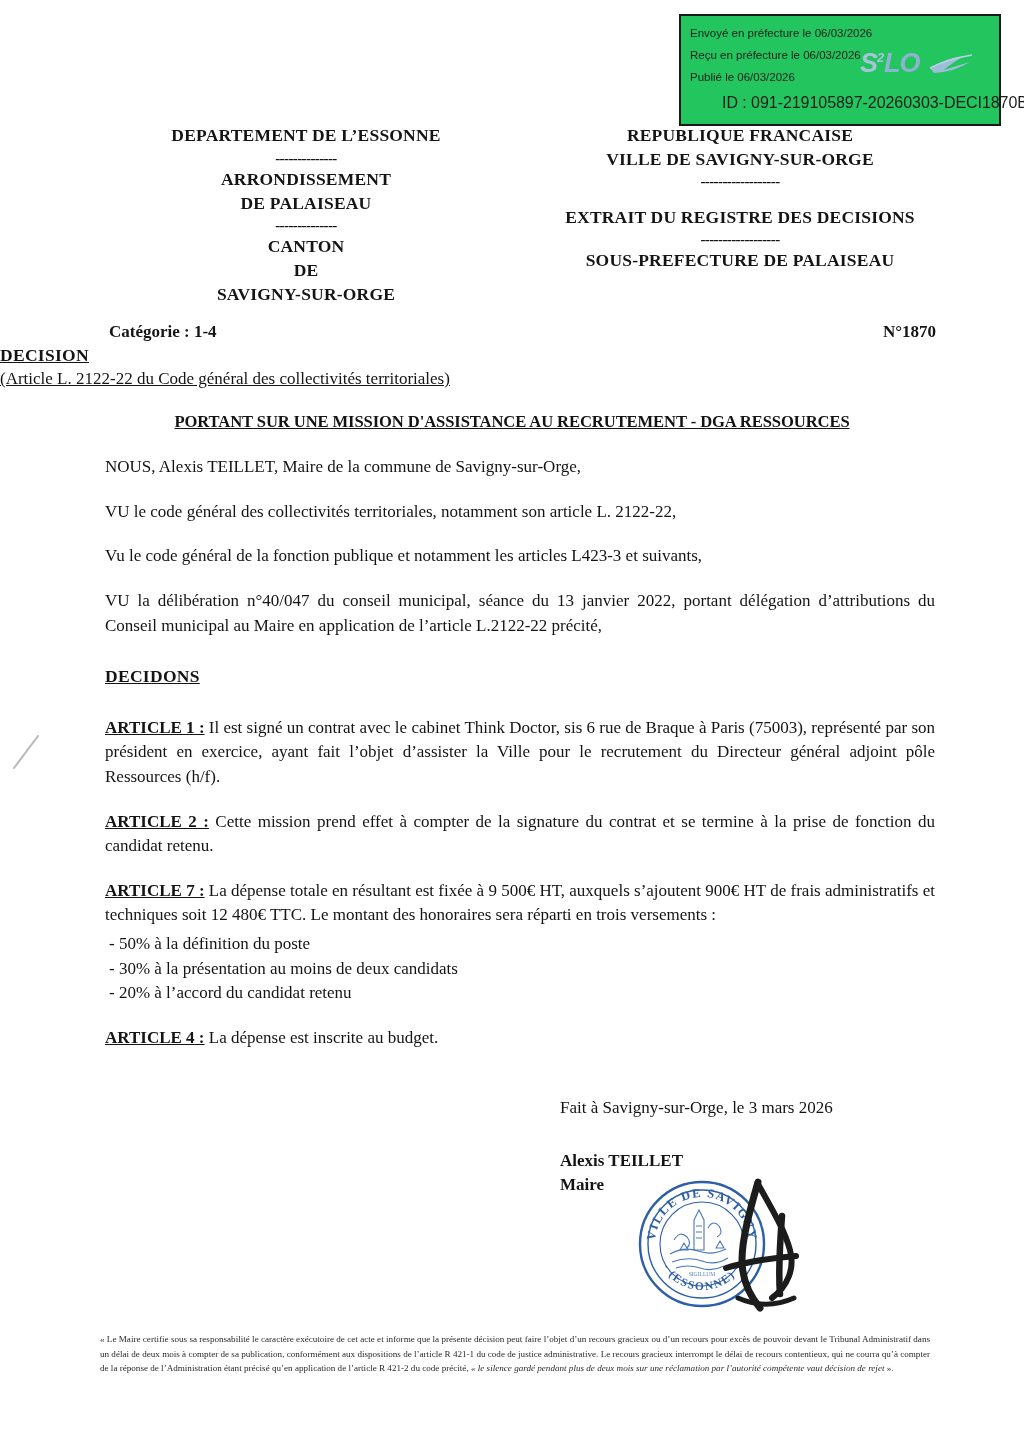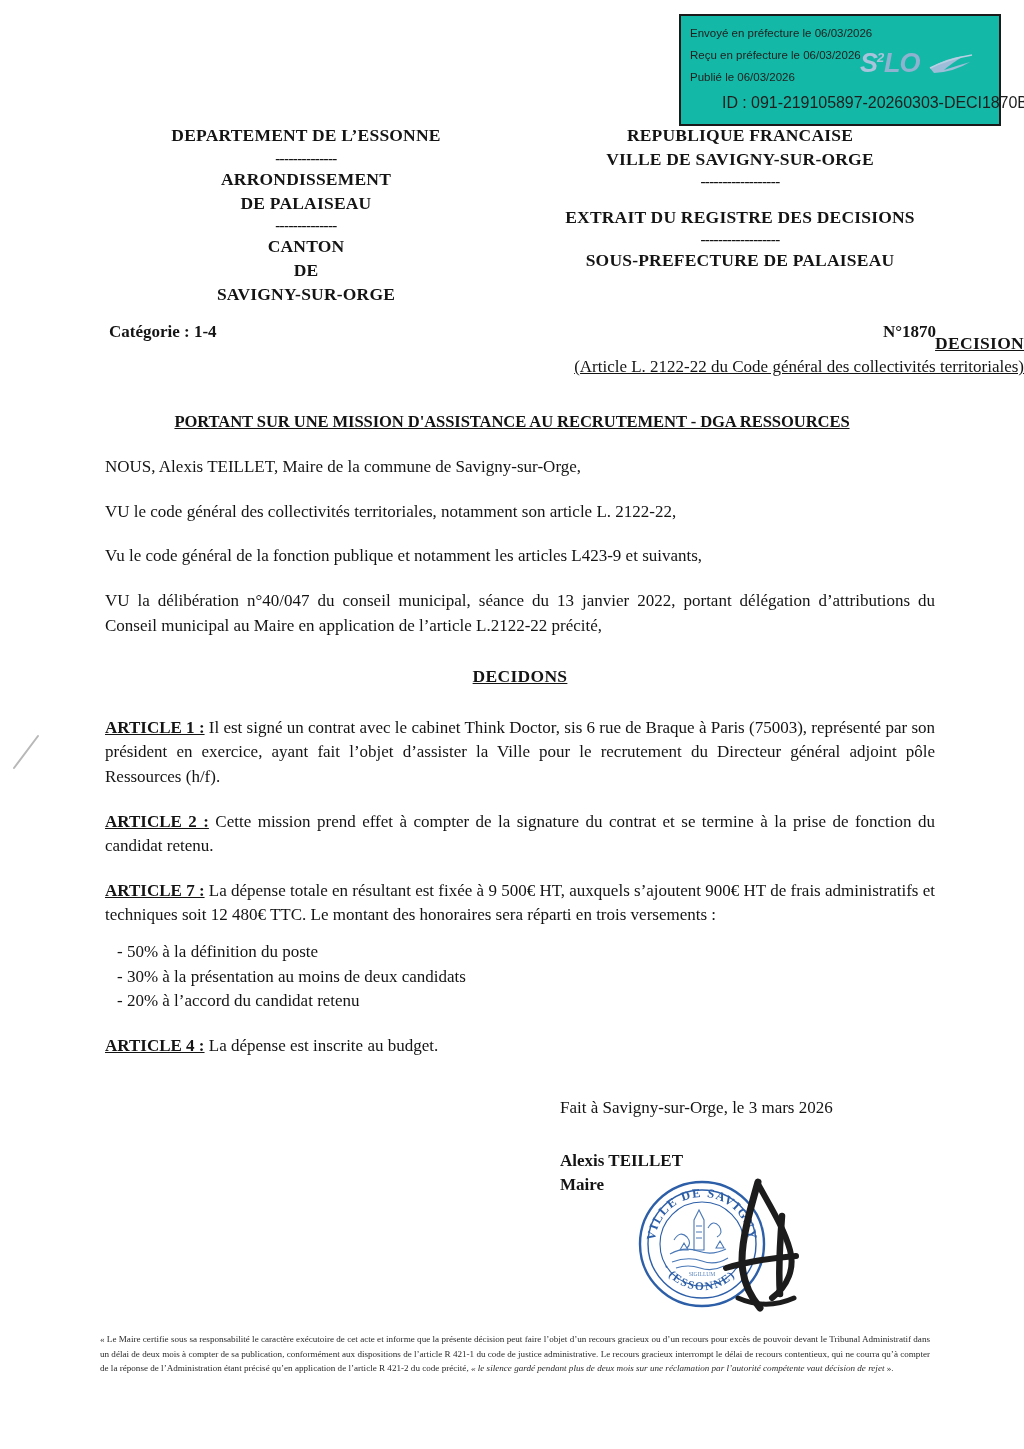--- a/index.html
+++ b/index.html
@@ -16,21 +16,21 @@
     overflow: hidden;
   }
 
   
   .prefecture-box {
     position: absolute;
     left: 679px;
     top: 14px;
     width: 322px;
     border: 2px solid #1a1a1a;
-    background: #14b8a6;
+    background: #22c55e;
     padding: 6px 9px 5px 9px;
     box-sizing: border-box;
     font-family: "Liberation Sans", "DejaVu Sans", sans-serif;
     font-size: 11.5px;
     line-height: 1.92;
     color: #1e1e1e;
     z-index: 5;
   }
   .prefecture-box .pline {
     white-space: nowrap;
@@ -97,23 +97,23 @@
     right: 88px;
     top: 0;
     font-weight: bold;
     font-size: 17px;
   }
 
   
   .decision-block {
     position: absolute;
     left: 0;
-    top: 333px;
-    width: 1024px;
-    text-align: right;
+    top: 345px;
+    width: 1024px;
+    text-align: left;
   }
   .decision-title {
     font-weight: bold;
     font-size: 17.5px;
     text-decoration: underline;
     letter-spacing: 0.3px;
   }
   .decision-sub {
     margin-top: 3px;
     font-size: 17px;
@@ -140,33 +140,33 @@
     width: 830px;
     font-size: 17px;
     line-height: 1.45;
   }
   .para {
     margin: 0 0 20px 0;
     text-align: justify;
   }
   .para.nojust { text-align: left; }
   .decidons {
-    text-align: center;
+    text-align: left;
     font-weight: bold;
     font-size: 17.5px;
     text-decoration: underline;
     margin: 26px 0 26px 0;
     letter-spacing: 0.3px;
   }
   .art-label {
     font-weight: bold;
     text-decoration: underline;
   }
   .bullets {
-    margin: 12px;
+    margin: 4px;
     padding: 0;
     list-style: none;
   }
   .bullets li {
     margin: 0;
     line-height: 1.45;
   }
 
   
   .sig-zone {
@@ -267,21 +267,21 @@
   <div class="decision-title">DECISION</div>
   <div class="decision-sub">(Article L. 2122-22 du Code général des collectivités territoriales)</div>
 </div>
 
 <div class="portant-title">PORTANT SUR UNE MISSION D'ASSISTANCE AU RECRUTEMENT - DGA RESSOURCES</div>
 
 <div class="body-zone">
 
   <p class="para nojust">NOUS, Alexis TEILLET, Maire de la commune de Savigny-sur-Orge,</p>
   <p class="para nojust">VU le code général des collectivités territoriales, notamment son article L. 2122-22,</p>
-  <p class="para nojust">Vu le code général de la fonction publique et notamment les articles L423-9 et suivants,</p>
+  <p class="para nojust">Vu le code général de la fonction publique et notamment les articles L423-3 et suivants,</p>
   <p class="para">VU la délibération n°40/047 du conseil municipal, séance du 13 janvier 2022, portant délégation d’attributions du Conseil municipal au Maire en application de l’article L.2122-22 précité,</p>
 
   <div class="decidons">DECIDONS</div>
 
   <p class="para"><span class="art-label">ARTICLE 1 :</span><span> Il est signé un contrat avec le cabinet Think Doctor, sis 6 rue de Braque à Paris (75003), représenté par son président en exercice, ayant fait l’objet d’assister la Ville pour le recrutement du Directeur général adjoint pôle Ressources (h/f).</span></p>
 
   <p class="para"><span class="art-label">ARTICLE 2 :</span><span> Cette mission prend effet à compter de la signature du contrat et se termine à la prise de fonction du candidat retenu.</span></p>
 
   <p class="para" style="margin-bottom:0"><span class="art-label">ARTICLE 7 :</span><span> La dépense totale en résultant est fixée à 9 500€ HT, auxquels s’ajoutent 900€ HT de frais administratifs et techniques soit 12 480€ TTC. Le montant des honoraires sera réparti en trois versements :</span></p>
 

